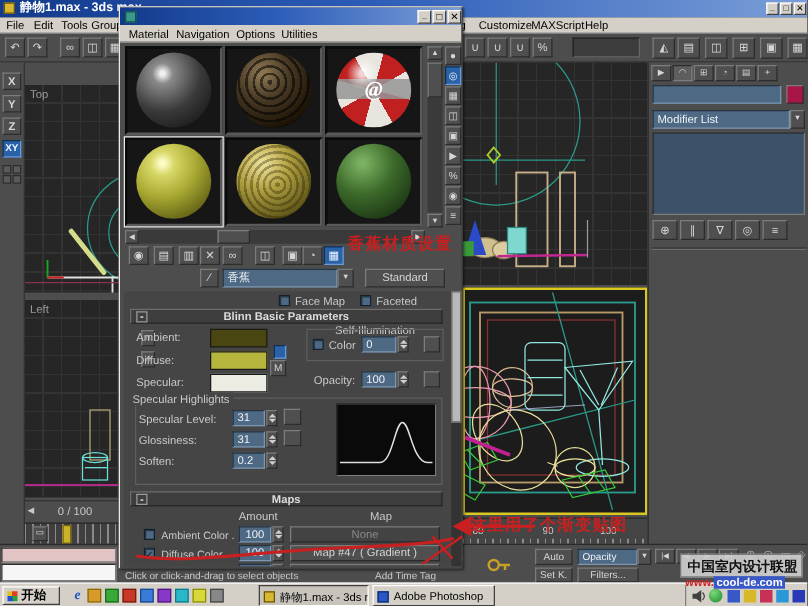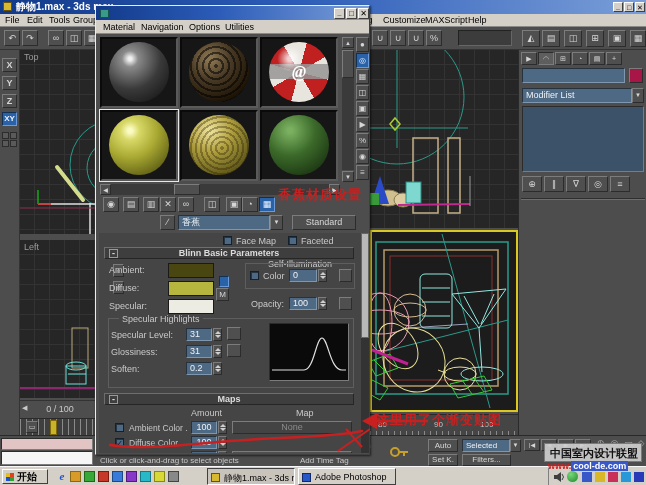--- a/index.html
+++ b/index.html
@@ -88,21 +88,21 @@
   <span class="abs db" style="left:2px;top:8px;width:15px;height:14px;line-height:12px;font-weight:bold">X</span>
   <span class="abs db" style="left:2px;top:26px;width:15px;height:14px;line-height:12px;font-weight:bold">Y</span>
   <span class="abs db" style="left:2px;top:44px;width:15px;height:14px;line-height:12px;font-weight:bold">Z</span>
   <span class="abs db on" style="left:2px;top:62px;width:15px;height:14px;line-height:12px;font-weight:bold;font-size:8px">XY</span>
   <span class="abs" style="left:2px;top:82px;width:7px;height:7px;background:#5a5a5a;border:1px solid #2c2c2c"></span>
   <span class="abs" style="left:10px;top:82px;width:7px;height:7px;background:#5a5a5a;border:1px solid #2c2c2c"></span>
   <span class="abs" style="left:2px;top:90px;width:7px;height:7px;background:#5a5a5a;border:1px solid #2c2c2c"></span>
   <span class="abs" style="left:10px;top:90px;width:7px;height:7px;background:#5a5a5a;border:1px solid #2c2c2c"></span>
 </div>
 
-<div class="abs vp" style="left:20px;top:50px;width:92px;height:184px;overflow:hidden">
+<div class="abs vp" style="left:20px;top:68px;width:92px;height:184px;overflow:hidden">
   <span class="abs lbl" style="left:4px;top:2px;color:#9a9a9a">Top</span>
   <svg class="abs" width="75" height="184" style="left:0;top:0">
     <circle cx="95" cy="115" r="45" fill="none" stroke="#2a9a8a" stroke-width="1"></circle>
     <circle cx="95" cy="118" r="28" fill="none" stroke="#2a9a8a" stroke-width="1"></circle>
     <line x1="37" y1="117" x2="63" y2="150" stroke="#d4dc8c" stroke-width="4" stroke-linecap="round"></line>
     <line x1="18" y1="154" x2="75" y2="154" stroke="#e0e0e0" stroke-width="1.5"></line>
     <line x1="70" y1="153" x2="70" y2="184" stroke="#e0e0e0" stroke-width="1.5"></line>
     <line x1="0" y1="158" x2="75" y2="158" stroke="#8a3050" stroke-width="1"></line>
     <line x1="18" y1="140" x2="18" y2="154" stroke="#18a818" stroke-width="1.5"></line>
     <line x1="18" y1="154" x2="31" y2="154" stroke="#c82020" stroke-width="1.5"></line>
@@ -229,21 +229,21 @@
   <span class="abs lbl" style="left:340px;top:5px;font-size:8px">254.0cm</span>
   <span class="abs" style="left:388px;top:5px;width:22px;height:22px">
     <svg width="22" height="22">
         <circle cx="7" cy="11" r="4" fill="none" stroke="#c8a028" stroke-width="2"></circle>
         <line x1="11" y1="11" x2="20" y2="11" stroke="#c8a028" stroke-width="2"></line>
         <line x1="16" y1="11" x2="16" y2="15" stroke="#c8a028" stroke-width="2"></line>
       </svg>
   </span>
   <span class="abs db" style="left:428px;top:3px;width:30px;height:13px;line-height:11px;font-size:8px">Auto</span>
   <span class="abs db" style="left:428px;top:18px;width:30px;height:12px;line-height:10px;font-size:8px">Set K.</span>
-  <span class="abs fld" style="left:462px;top:3px;width:48px;height:13px;line-height:11px;font-size:8px">Selected</span>
+  <span class="abs fld" style="left:462px;top:3px;width:48px;height:13px;line-height:11px;font-size:8px">Opacity</span>
   <span class="abs db icon" style="left:510px;top:3px;width:11px;height:13px;line-height:11px;font-size:6px">▼</span>
   <span class="abs db" style="left:462px;top:18px;width:49px;height:12px;line-height:10px;font-size:8px">Filters...</span>
   <span class="abs db" style="left:524px;top:3px;width:16px;height:12px;line-height:10px;font-size:6px">|◀</span>
   <span class="abs db" style="left:541px;top:3px;width:16px;height:12px;line-height:10px;font-size:6px">◀</span>
   <span class="abs db" style="left:558px;top:3px;width:16px;height:12px;line-height:10px;font-size:6px">▶</span>
   <span class="abs db" style="left:575px;top:3px;width:16px;height:12px;line-height:10px;font-size:6px">▶|</span>
   <span class="abs icon" style="left:594px;top:2px;width:13px;height:12px;color:#a8a8a8">⊕</span>
   <span class="abs icon" style="left:608px;top:2px;width:13px;height:12px;color:#a8a8a8">◎</span>
   <span class="abs icon" style="left:622px;top:2px;width:13px;height:12px;color:#a8a8a8">▭</span>
   <span class="abs icon" style="left:636px;top:2px;width:10px;height:12px;color:#a8a8a8">◇</span>
@@ -394,21 +394,21 @@
 
     <span class="abs lbl" style="left:152px;top:66px">Opacity:</span>
     <span class="abs fld" style="left:190px;top:64px;width:28px;height:13px;line-height:11px">100</span>
     <span class="abs spin" style="left:219px;top:64px;width:9px;height:13px">
         <i class="u"></i>
         <i class="d"></i>
       </span>
     <span class="abs db" style="left:240px;top:64px;width:13px;height:13px"></span>
 
     <div class="abs" style="left:9px;top:85px;width:246px;height:70px;border:1px solid #5e5e5e"></div>
-    <span class="abs lbl" style="left:20px;top:81px;background:#454545;padding:0 3px">Specular Highlights</span>
+    <span class="abs lbl" style="left:4px;top:81px;background:#454545;padding:0 3px">Specular Highlights</span>
     <span class="abs lbl r" style="left:12px;top:97px;width:72px">Specular Level:</span>
     <span class="abs fld" style="left:87px;top:95px;width:26px;height:13px;line-height:11px">31</span>
     <span class="abs spin" style="left:114px;top:95px;width:9px;height:13px">
         <i class="u"></i>
         <i class="d"></i>
       </span>
     <span class="abs db" style="left:128px;top:94px;width:14px;height:13px"></span>
     <span class="abs lbl r" style="left:12px;top:114px;width:72px">Glossiness:</span>
     <span class="abs fld" style="left:87px;top:112px;width:26px;height:13px;line-height:11px">31</span>
     <span class="abs spin" style="left:114px;top:112px;width:9px;height:13px">
@@ -444,20 +444,21 @@
       </span>
     <span class="abs db" style="left:133px;top:188px;width:120px;height:13px;line-height:11px;color:#8a8a8a;background:#434343">None</span>
 
     <span class="abs cb" style="left:16px;top:205px"><i>✓</i></span>
     <span class="abs lbl" style="left:30px;top:205px;font-size:8.5px">Diffuse Color .</span>
     <span class="abs fld c" style="left:92px;top:203px;width:26px;height:13px;line-height:11px;padding:0">100</span>
     <span class="abs spin" style="left:119px;top:203px;width:9px;height:13px">
         <i class="u"></i>
         <i class="d"></i>
       </span>
+    <span class="abs db" style="left:133px;top:203px;width:120px;height:13px;line-height:11px">Map #47  ( Gradient )</span>
 
     <span class="abs fld c" style="left:92px;top:218px;width:26px;height:13px;line-height:11px;padding:0">100</span>
     <span class="abs spin" style="left:119px;top:218px;width:9px;height:13px"></span>
     <span class="abs db" style="left:133px;top:218px;width:120px;height:13px;line-height:11px">None</span>
   </div>
 
   <span class="abs" style="left:265px;top:227px;width:8px;height:220px;background:#333"></span>
   <span class="abs" style="left:265px;top:227px;width:8px;height:105px;background:#b8b8b8;border:1px solid #666"></span>
 </div>
 

